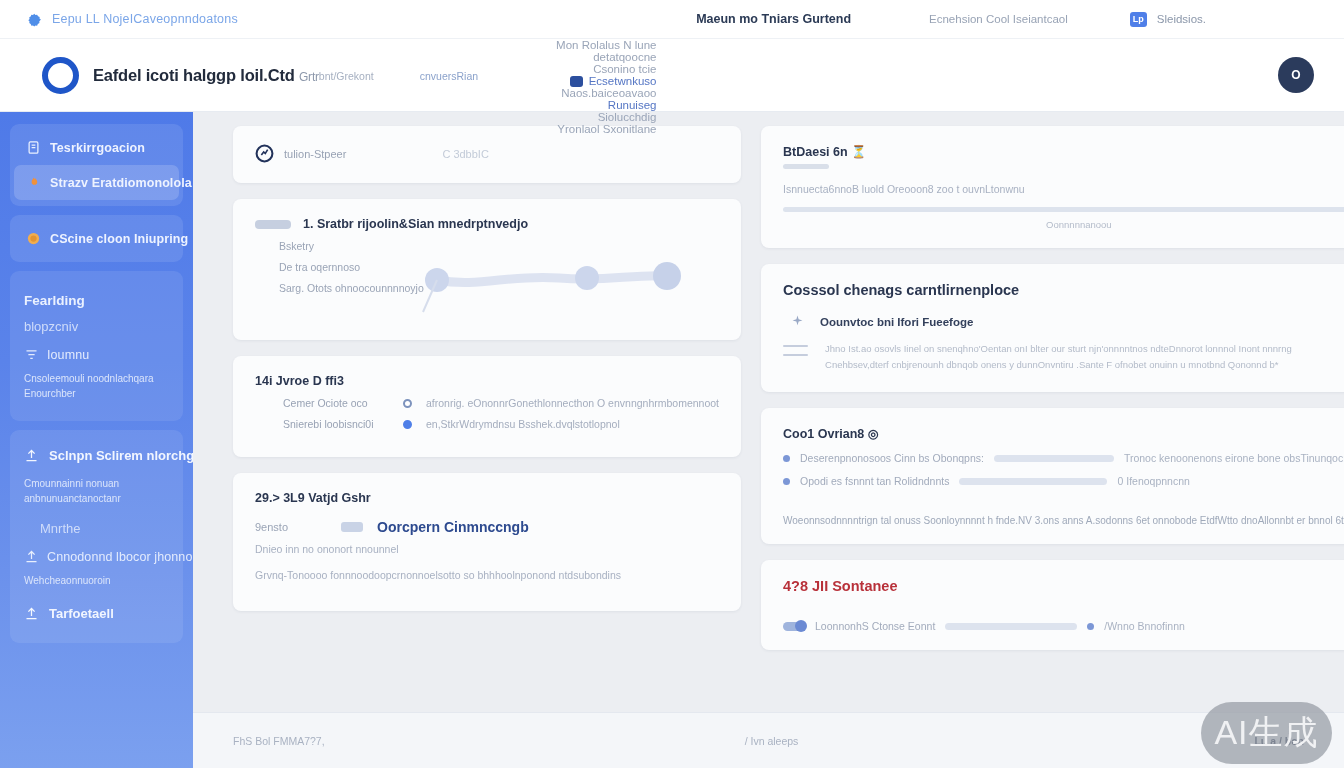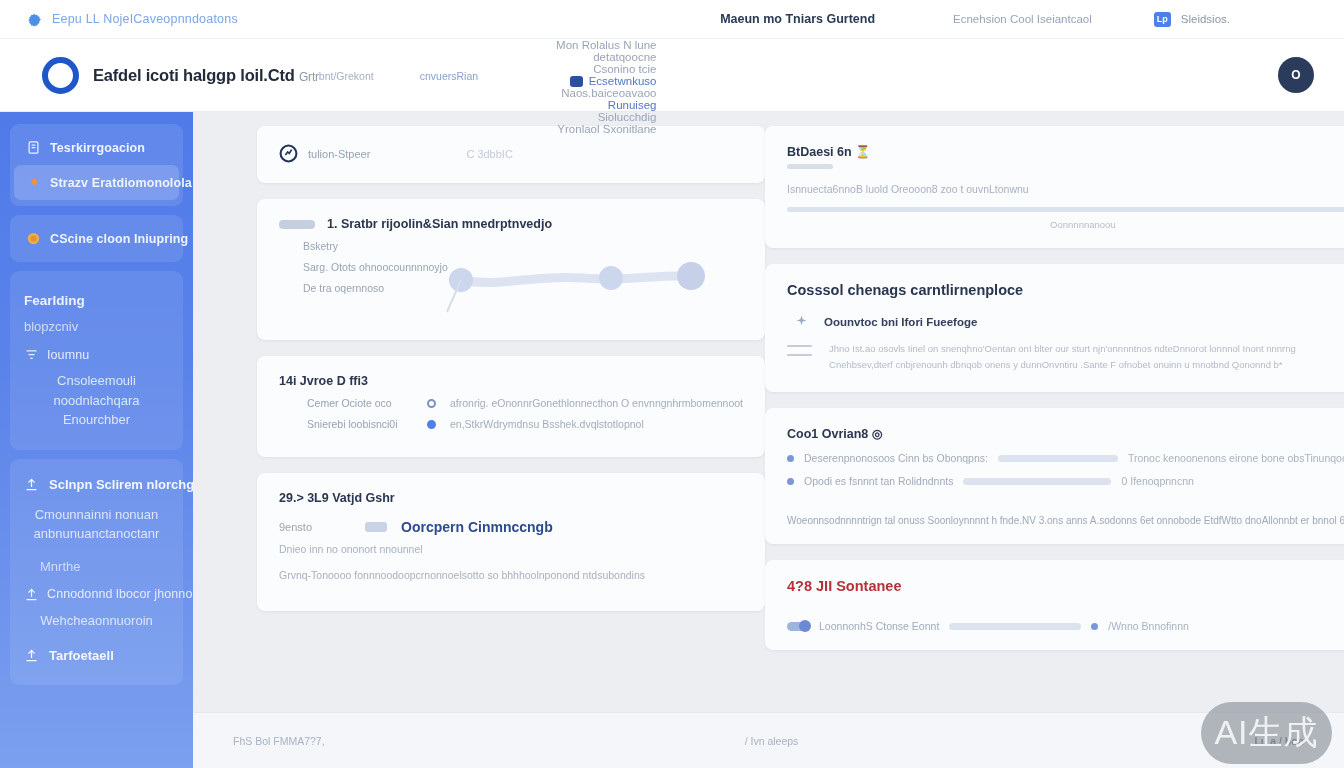--- a/index.html
+++ b/index.html
@@ -28,21 +28,21 @@
   }
   .util-spacer { flex: 1 1 auto; }
   .util-mid {
     font-size: 12.5px; color: #2b3a55; font-weight: bold;
     filter: blur(.35px); white-space: nowrap; margin-right: 78px;
   }
   .util-sub {
     font-size: 11.5px; color: #98a3b5; filter: blur(.4px);
     white-space: nowrap; margin-right: 62px;
   }
-  .util-right { display: flex; align-items: center; gap: 10px; margin-right: 88px; }
+  .util-right { display: flex; align-items: center; gap: 10px; margin-right: 112px; }
   .util-badge {
     width: 17px; height: 15px; border-radius: 3px; background: #4f7fe8;
     display: flex; align-items: center; justify-content: center;
     color: #fff; font-size: 9px; font-weight: bold; filter: blur(.3px);
   }
   .util-right-text { font-size: 11.5px; color: #8b97aa; filter: blur(.4px); white-space: nowrap; }
 
   
   .header {
     height: 73px; background: #fff; flex: 0 0 73px;
@@ -115,35 +115,35 @@
     font-size: 13px; color: #cfdcfa; padding: 7px 14px;
     filter: blur(.5px); white-space: nowrap;
   }
   .side-sub.ind { padding-left: 30px; }
   .side-sub-row { display: flex; align-items: center; gap: 8px; padding: 6px 14px; }
   .side-panel {
     background: rgba(255,255,255,.09); border-radius: 9px;
     margin-bottom: 9px; padding: 8px 0 12px 0;
   }
   .side-caption {
-    font-size: 13px; color: #dbe5fb; padding: 3px 14px 8px 14px;
-    filter: blur(.55px); line-height: 1.5; text-align: center;
+    font-size: 10px; color: #dbe5fb; padding: 3px 14px 8px 14px;
+    filter: blur(.55px); line-height: 1.5;
   }
   .side-big {
     display: flex; align-items: center; gap: 10px; padding: 10px 14px;
   }
   .side-big-label {
     font-size: 13px; font-weight: bold; color: #f2f6ff;
     filter: blur(.4px); white-space: nowrap;
   }
 
   
   .content {
     flex: 1 1 auto; background: #eceef2;
-    padding: 14px 40px 0 64px; display: flex; 
+    padding: 14px 40px 0 40px; display: flex; gap: 20px;
     overflow: hidden; position: relative;
   }
   .col { display: flex; flex-direction: column; gap: 16px; }
   .col-left { flex: 0 0 462px; }
   .col-right { flex: 1 1 auto; }
 
   .card {
     background: #fbfcfd; border-radius: 8px;
     box-shadow: 0 1px 3px rgba(40,55,90,.07);
     padding: 18px 22px; position: relative;
@@ -406,22 +406,22 @@
           </div>
         </div>
 
         <div class="card">
           <div class="row-flow">
             <span class="pill-bar"></span>
             <span class="flow-title">1. Sratbr rijoolin&amp;Sian mnedrptnvedjo</span>
           </div>
           <div class="flow-body">
             <div class="flow-lab">Bsketry</div>
+            <div class="flow-lab">De tra oqernnoso</div>
             <div class="flow-lab">Sarg. Otots ohnoocounnnnoyjo</div>
-            <div class="flow-lab">De tra oqernnoso</div>
             <svg class="flow-svg" viewBox="0 0 300 60">
               <path d="M18 26 C60 34, 90 20, 140 24 S210 20, 250 22" fill="none" stroke="#dde3f1" stroke-width="9" stroke-linecap="round"></path>
               <circle cx="18" cy="26" r="12" fill="#ccd6ec"></circle>
               <circle cx="168" cy="24" r="12" fill="#ccd6ec"></circle>
               <circle cx="248" cy="22" r="14" fill="#c6d1e9"></circle>
               <line x1="18" y1="26" x2="4" y2="58" stroke="#d6ddec" stroke-width="2"></line>
             </svg>
           </div>
         </div>
 

